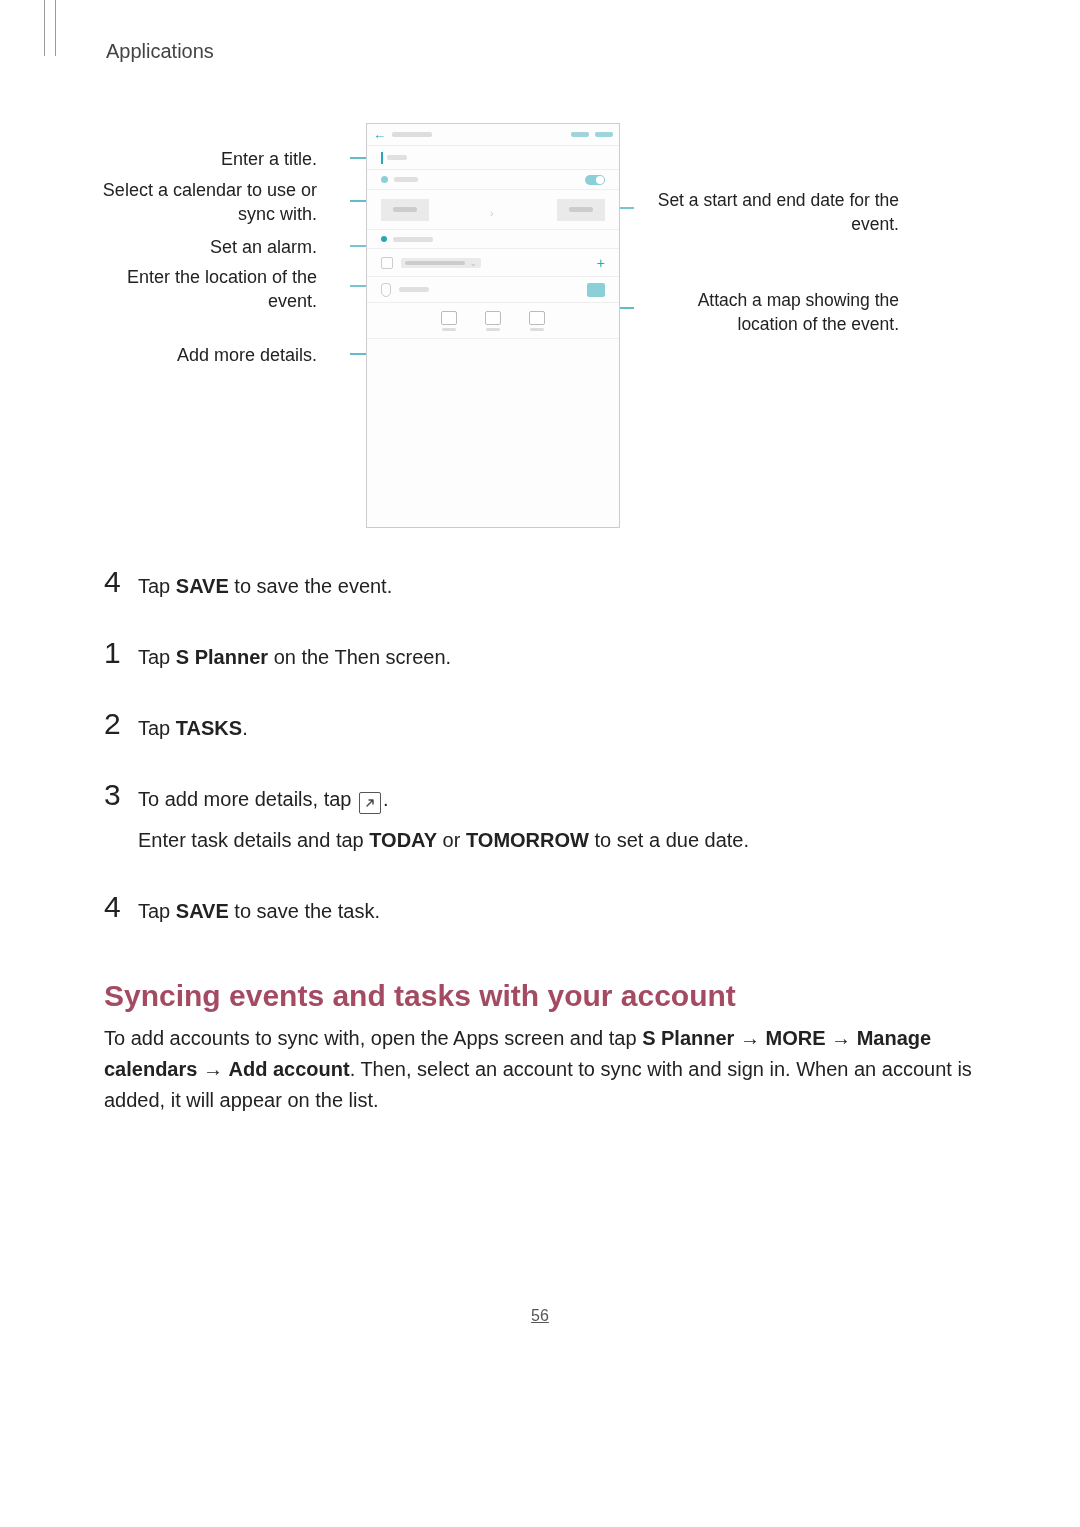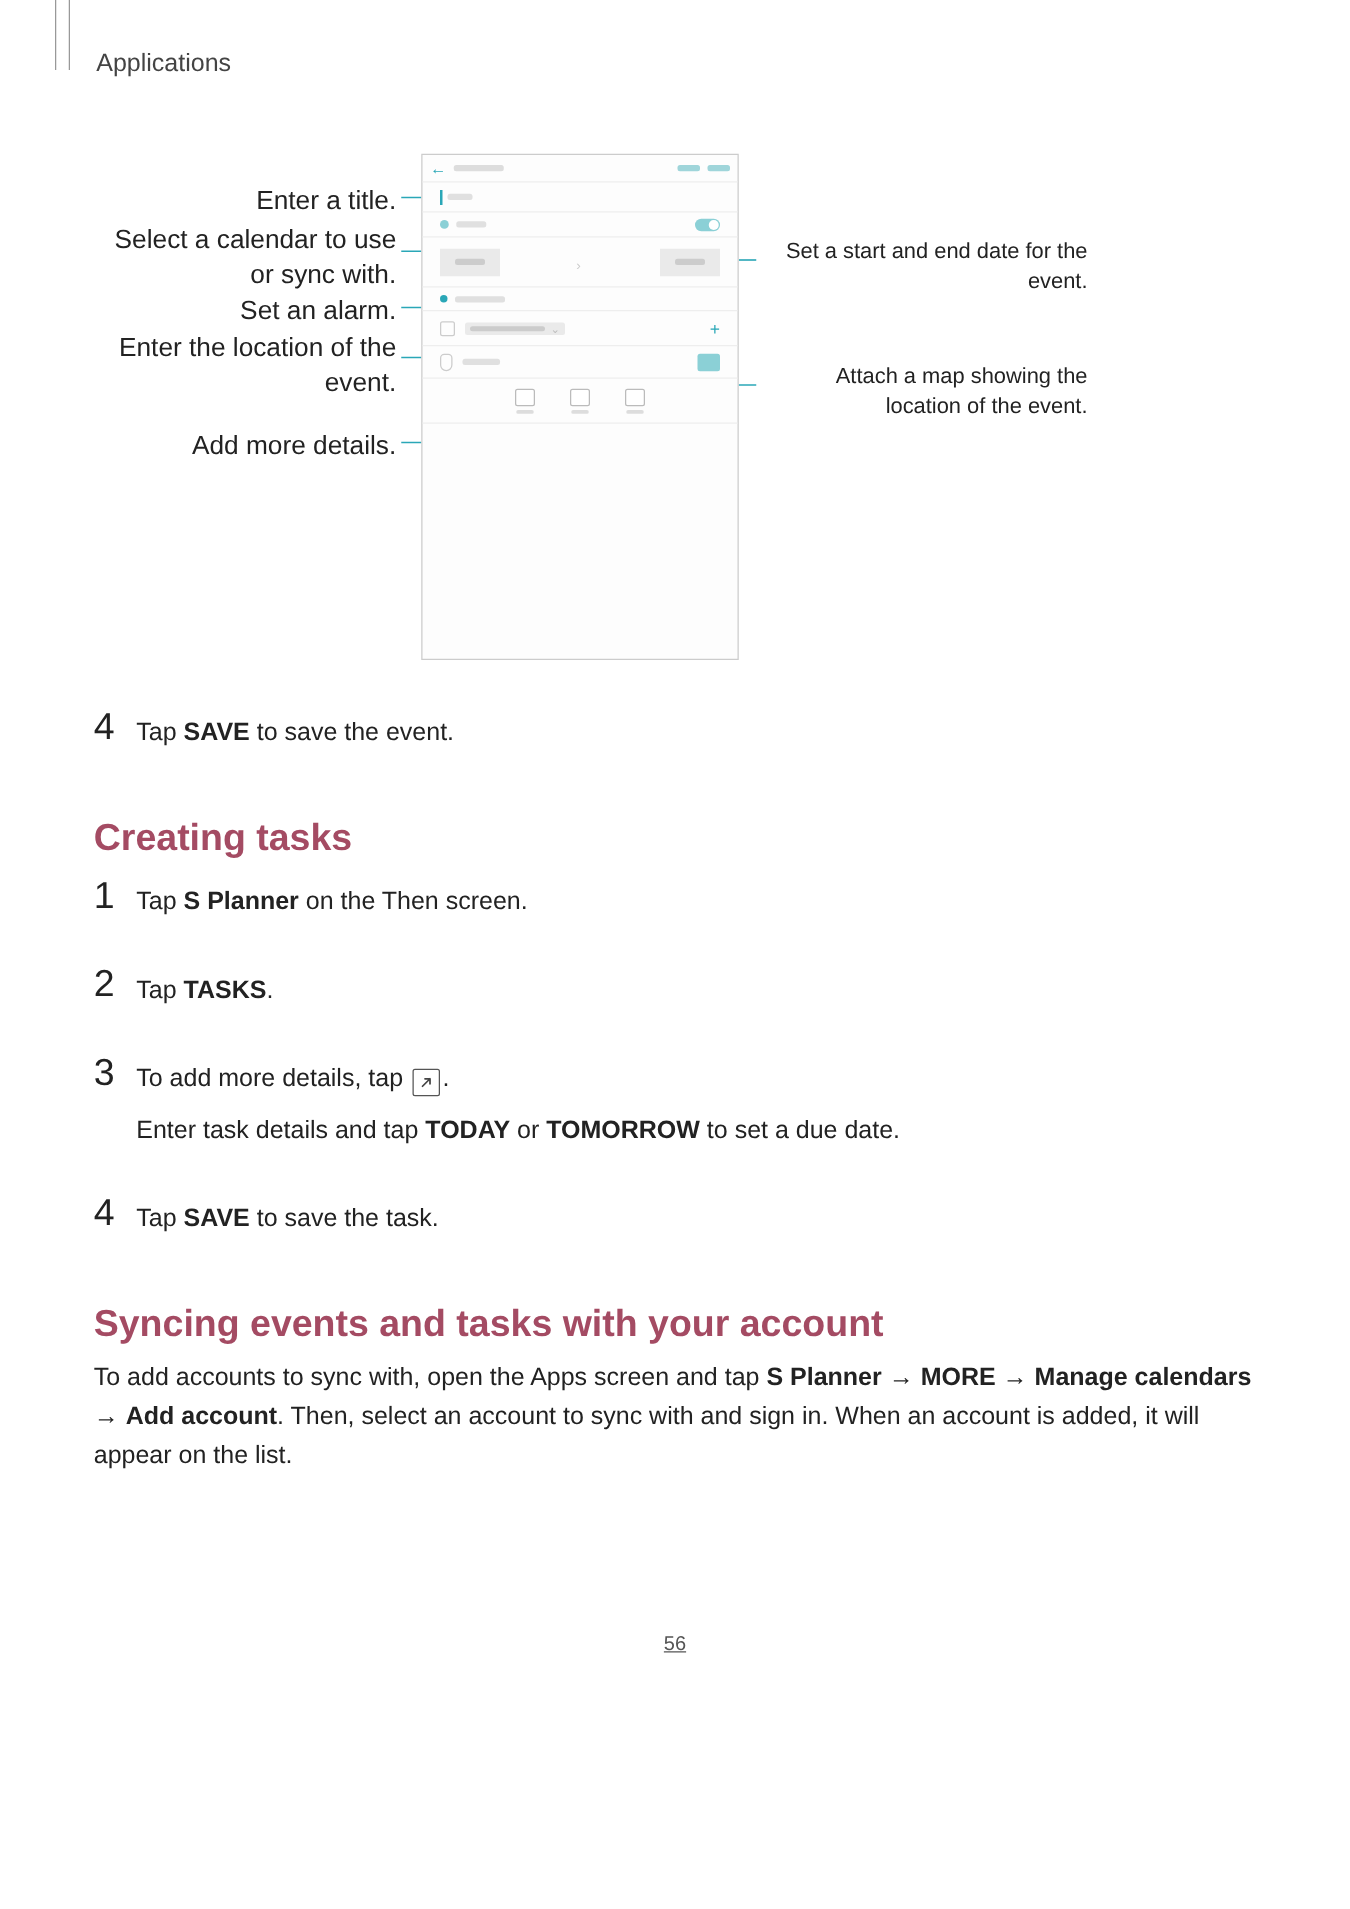--- a/index.html
+++ b/index.html
@@ -7,21 +7,21 @@
     padding: 0;
     background: #ffffff;
     font-family: "Segoe UI", "Helvetica Neue", Arial, sans-serif;
     color: #222;
   }
   .page {
     width: 1080px;
     height: 1353px;
     position: relative;
     box-sizing: border-box;
-    padding: 35px 75px 30px 75px;
+    padding: 35px 75px 30px 104px;
   }
   .tab-mark {
     position: absolute;
     left: 44px;
     top: 0;
     width: 10px;
     height: 56px;
     border-left: 1px solid #999;
     border-right: 1px solid #999;
   }
@@ -166,21 +166,21 @@
     height: 36px;
     display:flex; align-items:center; justify-content:center; gap:28px;
   }
   .more-item { display:flex; flex-direction:column; align-items:center; gap:3px; }
   .more-ico { width:14px; height:12px; border:1px solid #bbb; border-radius:2px; background:#fff; }
   .more-lbl { width:14px; height:3px; background:#ddd; border-radius:2px; }
 
   .callout-left {
     position: absolute;
     text-align: right;
-    font-size: 21px;
+    font-size: 18px;
     color: #222;
     line-height: 1.35;
   }
   .callout-right {
     position: absolute;
     text-align: right;
     font-size: 17.5px;
     color: #222;
     line-height: 1.35;
   }
@@ -358,21 +358,20 @@
     <div class="step">
       <div class="num">4</div>
       <div class="body">
         <p>
           <span>Tap </span><b>SAVE</b><span> to save the event.</span>
         </p>
       </div>
     </div>
   </div>
 
-  <h2 class="creating">Creating tasks</h2>
 
   <div class="step-list">
     <div class="step">
       <div class="num">1</div>
       <div class="body">
         <p>
           <span>Tap </span><b>S Planner</b><span> on the Then screen.</span>
         </p>
       </div>
     </div>

